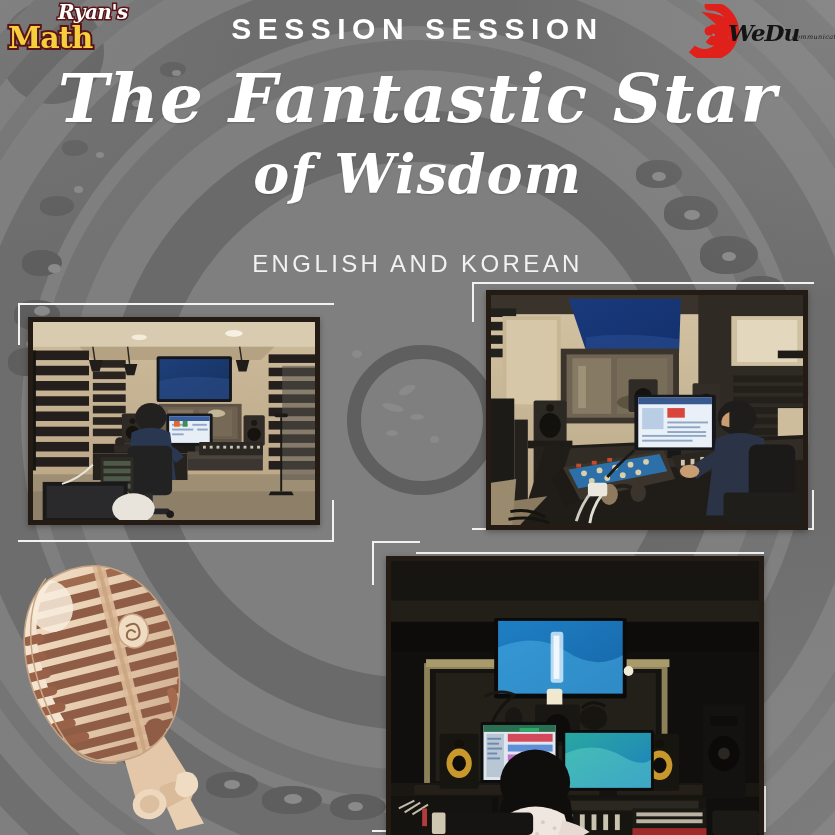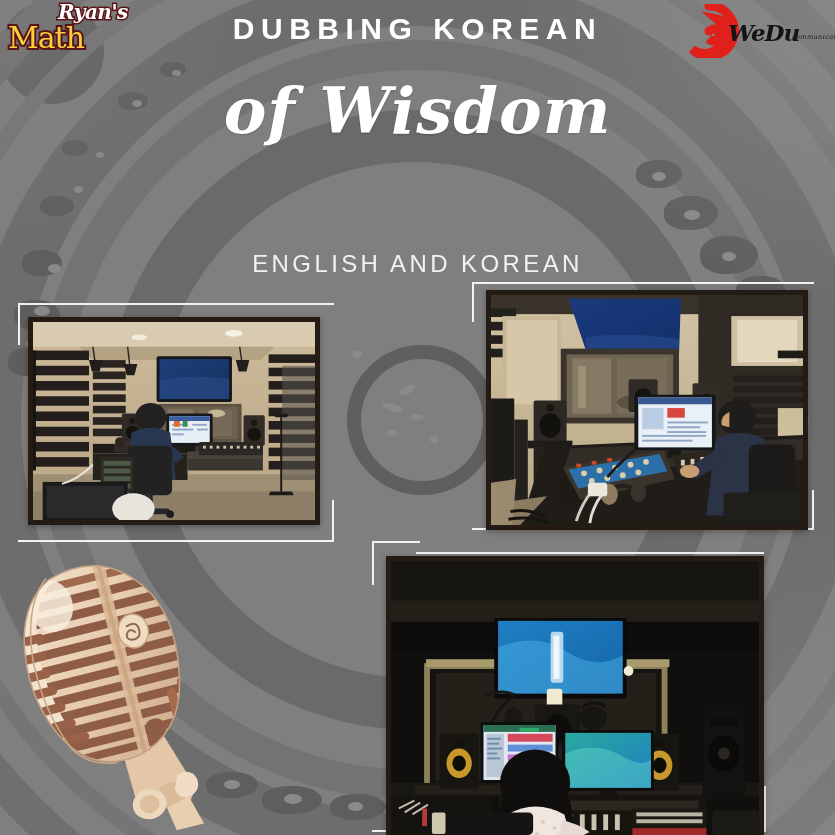--- a/index.html
+++ b/index.html
@@ -26,42 +26,42 @@
     background:radial-gradient(ellipse at 100% 0%,rgba(145,145,145,.5),rgba(145,145,145,0) 72%);}
   .fade-tl{position:absolute;left:0;top:0;width:260px;height:260px;
     background:radial-gradient(ellipse at 0% 0%,rgba(130,130,130,.45),rgba(130,130,130,0) 70%);}
 
   
   .rma-logo{position:absolute;left:2px;top:0px;width:196px;height:56px;}
   .rma-ryans{position:absolute;left:56px;top:0px;font-family:"DejaVu Serif",serif;
     font-style:italic;font-weight:bold;font-size:20px;color:#ffffff;
     -webkit-text-stroke:3px #5a1418;paint-order:stroke fill;letter-spacing:-.5px;}
   .rma-math{position:absolute;left:6px;top:20px;font-family:"DejaVu Serif",serif;
-    font-weight:normal;font-size:30px;color:#f6cf3d;-webkit-text-stroke:4px #5a1418;
+    font-weight:bold;font-size:30px;color:#f6cf3d;-webkit-text-stroke:4px #5a1418;
     paint-order:stroke fill;letter-spacing:-1px;}
   .rma-adv{position:absolute;left:80px;top:19px;font-family:"DejaVu Serif",serif;
     font-weight:bold;font-size:31px;color:#f7ece0;-webkit-text-stroke:4px #6b1f22;
     paint-order:stroke fill;letter-spacing:-1.5px;}
 
   .wedu{position:absolute;left:676px;top:3px;width:155px;height:55px;}
   .wedu-spiral{position:absolute;left:0px;top:1px;}
   .wedu-name{position:absolute;left:52px;top:16px;font-family:"DejaVu Serif",serif;
     font-style:italic;font-weight:bold;font-size:23px;color:#141414;letter-spacing:-1px;text-align:right;}
   .wedu-sub{position:absolute;left:116px;top:30px;font-family:"DejaVu Serif",serif;
     font-style:italic;font-size:6.5px;color:#1c1c1c;letter-spacing:.4px;}
 
   
   .kicker{position:absolute;left:0;right:0;top:12px;text-align:center;color:#ffffff;
     font-size:30px;font-weight:bold;letter-spacing:6.5px;
     font-family:"Liberation Sans",sans-serif;}
   .script{position:absolute;left:0;right:0;top:60px;text-align:center;color:#ffffff;
     font-family:"DejaVu Serif",serif;font-style:italic;font-weight:bold;
     font-size:68px;line-height:76px;letter-spacing:1px;
     text-shadow:0 1px 2px rgba(0,0,0,.18);}
-  .script .l2{display:block;font-size:64px;margin-top:13px;}
+  .script .l2{display:block;font-size:54px;}
   .subtitle{position:absolute;left:0;right:0;top:250px;text-align:center;color:#f2f2f2;
     font-size:24px;letter-spacing:3.4px;font-family:"Liberation Sans",sans-serif;}
 
   
   .framebox{position:absolute;}
   .photo{position:absolute;inset:0;border:5px solid #241c14;box-sizing:border-box;
     overflow:hidden;background:#2a2520;box-shadow:0 2px 6px rgba(0,0,0,.3);}
   .brk{position:absolute;box-sizing:border-box;border-color:#f2f2f2;border-style:solid;
     border-width:0;}
   .brk-tl{border-left-width:2px;border-top-width:2px;}
@@ -139,22 +139,23 @@
       <g transform="translate(33,27)">
         <path d="M0,-25 A25,25 0 1 1 -17,18 A18,18 0 1 0 8,-12 A11,11 0 1 1 0,8
                  A6,6 0 1 0 4,-2" fill="none" stroke="#e0211b" stroke-width="9" stroke-linecap="round"></path>
         <circle cx="0" cy="0" r="4.5" fill="#e0211b"></circle>
       </g>
     </svg>
     <span class="wedu-name">WeDu</span>
     <span class="wedu-sub">communications</span>
   </div>
 
-  <div class="kicker">DUBBING KOREAN</div>
+  <div class="kicker">SESSION SESSION</div>
   <div class="script">
+    <span>The Fantastic Star</span>
     <span class="l2">of Wisdom</span>
   </div>
   <div class="subtitle">ENGLISH AND KOREAN</div>
 
   <div class="brk brk-tl" style="left:18px;top:303px;width:46px;height:42px;"></div>
   <div class="brk brk-br" style="left:288px;top:500px;width:46px;height:42px;"></div>
   <div class="line" style="left:60px;top:303px;width:274px;height:2px;"></div>
   <div class="line" style="left:18px;top:540px;width:272px;height:2px;"></div>
 
   <div class="framebox" style="left:28px;top:317px;width:292px;height:208px;">

